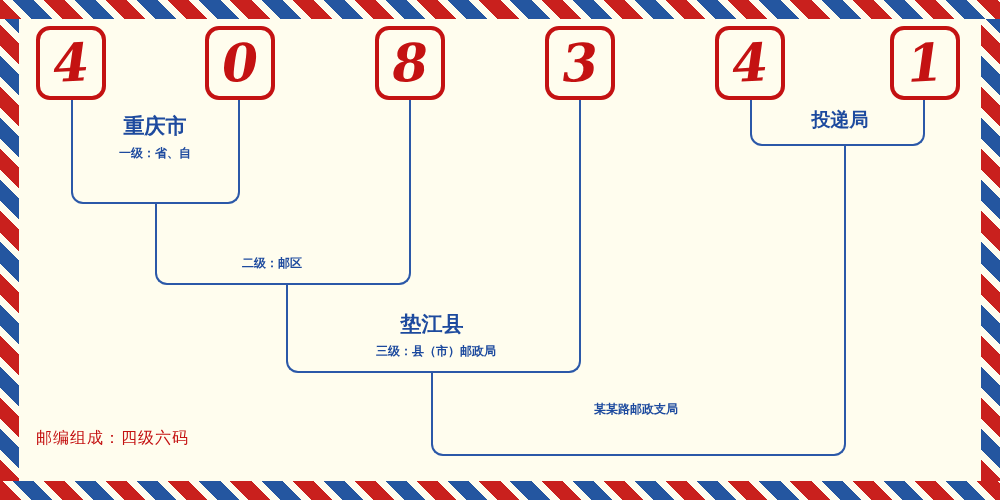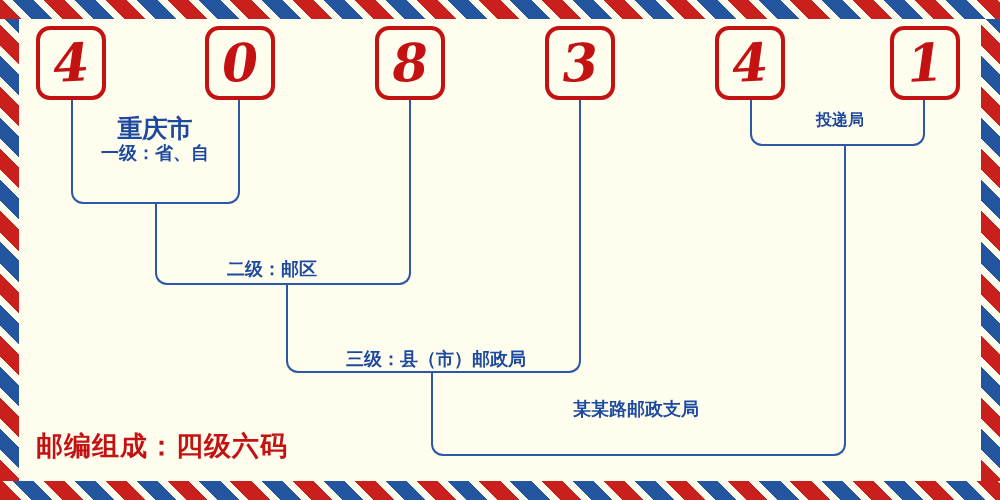--- a/index.html
+++ b/index.html
@@ -33,25 +33,25 @@
   }
   
   .ln{position:absolute;box-sizing:border-box;border:0 solid #2b58a8;}
   .bl{border-left-width:2px;}
   .br{border-right-width:2px;}
   .bb{border-bottom-width:2px;}
   .rbl{border-bottom-left-radius:12px;}
   .rbr{border-bottom-right-radius:12px;}
   
   .lbl{position:absolute;color:#1d4a9e;font-weight:700;text-align:center;}
-  .lbl-big{font-size:25px;}
-  .lbl-med{font-size:18px;line-height:23px;}
+  .lbl-big{font-size:21px;}
+  .lbl-med{font-size:12px;line-height:23px;}
   .footer-note{
     position:absolute;left:36px;top:428px;color:#c41212;
-    font-size:27px;font-weight:700;letter-spacing:1px;
+    font-size:16px;font-weight:400;letter-spacing:1px;
   }
 </style>
 </head>
 <body>
 
 <div id="stage">
 
   <div class="edge edge-h edge-top"></div>
   <div class="edge edge-h edge-bottom"></div>
   <div class="edge edge-v edge-left"></div>
@@ -75,28 +75,29 @@
   <div class="dbox" style="left:890px;">
     <span class="digit">1</span>
   </div>
 
   <div class="ln bl br bb rbl rbr" style="left:71px;top:100px;width:169px;height:104px;"></div>
   <div class="lbl lbl-big" style="left:80px;top:112px;width:150px;">重庆市</div>
   <div class="lbl lbl-med" style="left:80px;top:142px;width:150px;">一级：省、自</div>
 
   <div class="ln bl bb rbl" style="left:155px;top:204px;width:131px;height:81px;"></div>
   <div class="ln br bb rbr" style="left:286px;top:100px;width:125px;height:185px;"></div>
-  <div class="lbl lbl-med" style="left:197px;top:252px;width:150px;margin-top:6px;">二级：邮区</div>
+  <div class="lbl lbl-med" style="left:197px;top:252px;width:150px;">二级：邮区</div>
 
   <div class="ln bl bb rbl" style="left:286px;top:285px;width:145px;height:88px;"></div>
   <div class="ln br bb rbr" style="left:431px;top:100px;width:150px;height:273px;"></div>
-  <div class="lbl lbl-med" style="left:306px;top:348px;width:260px;">三级：县（市）邮政局</div>
+  <div class="lbl lbl-big" style="left:357px;top:310px;width:150px;">垫江县</div>
+  <div class="lbl lbl-med" style="left:306px;top:340px;width:260px;">三级：县（市）邮政局</div>
 
   <div class="ln bl bb rbl" style="left:431px;top:373px;width:205px;height:83px;"></div>
   <div class="ln br bb rbr" style="left:636px;top:145px;width:210px;height:311px;"></div>
   <div class="lbl lbl-med" style="left:536px;top:398px;width:200px;font-family:Liberation Serif, serif;">某某路邮政支局</div>
 
   <div class="ln bl br bb rbl rbr" style="left:750px;top:100px;width:175px;height:46px;"></div>
-  <div class="lbl lbl-med" style="left:765px;top:108px;width:150px;font-size:16px;">投递局</div>
+  <div class="lbl lbl-med" style="left:765px;top:108px;width:150px;font-size:19px;">投递局</div>
 
   <div class="footer-note">邮编组成：四级六码</div>
 
 </div>
 
 </body></html>

